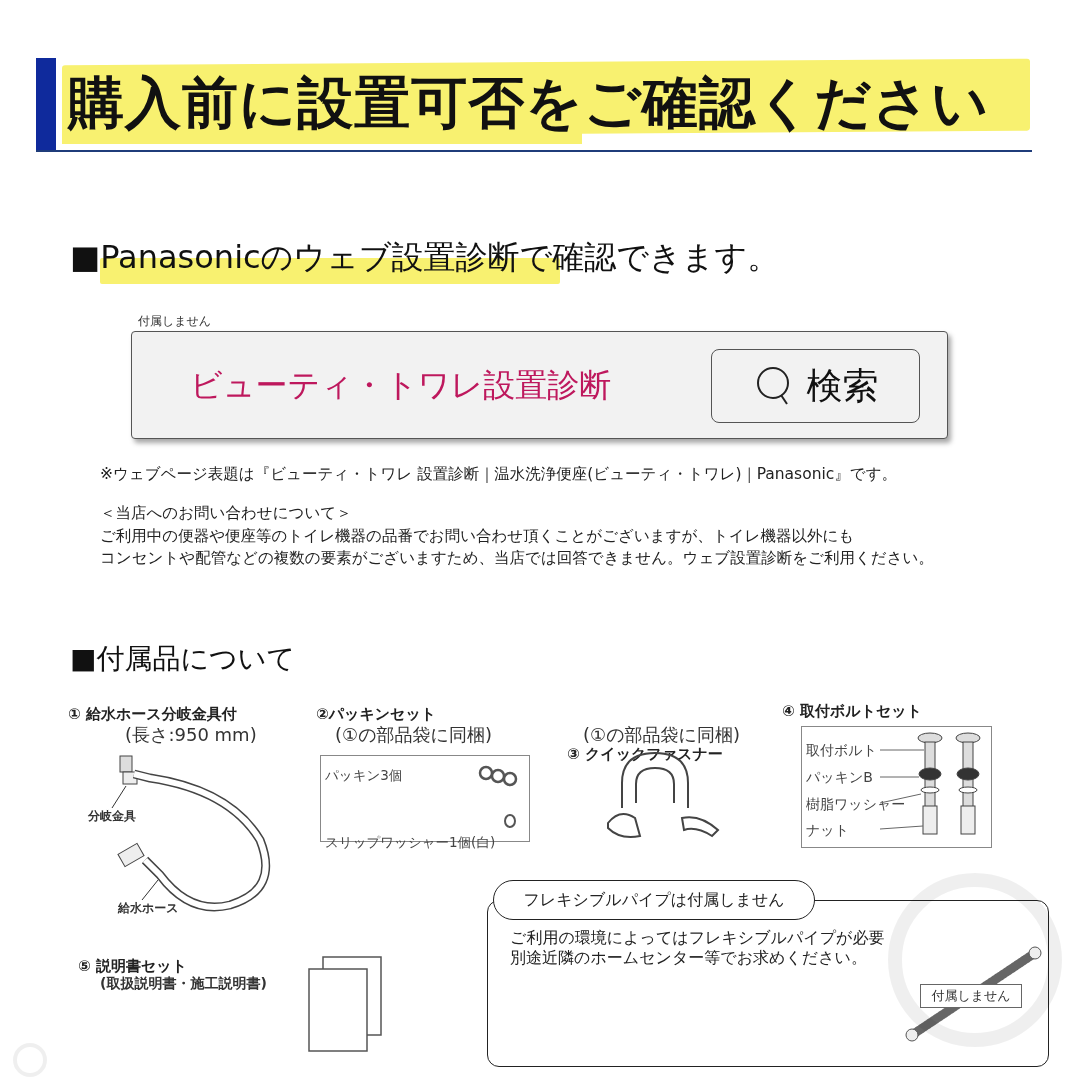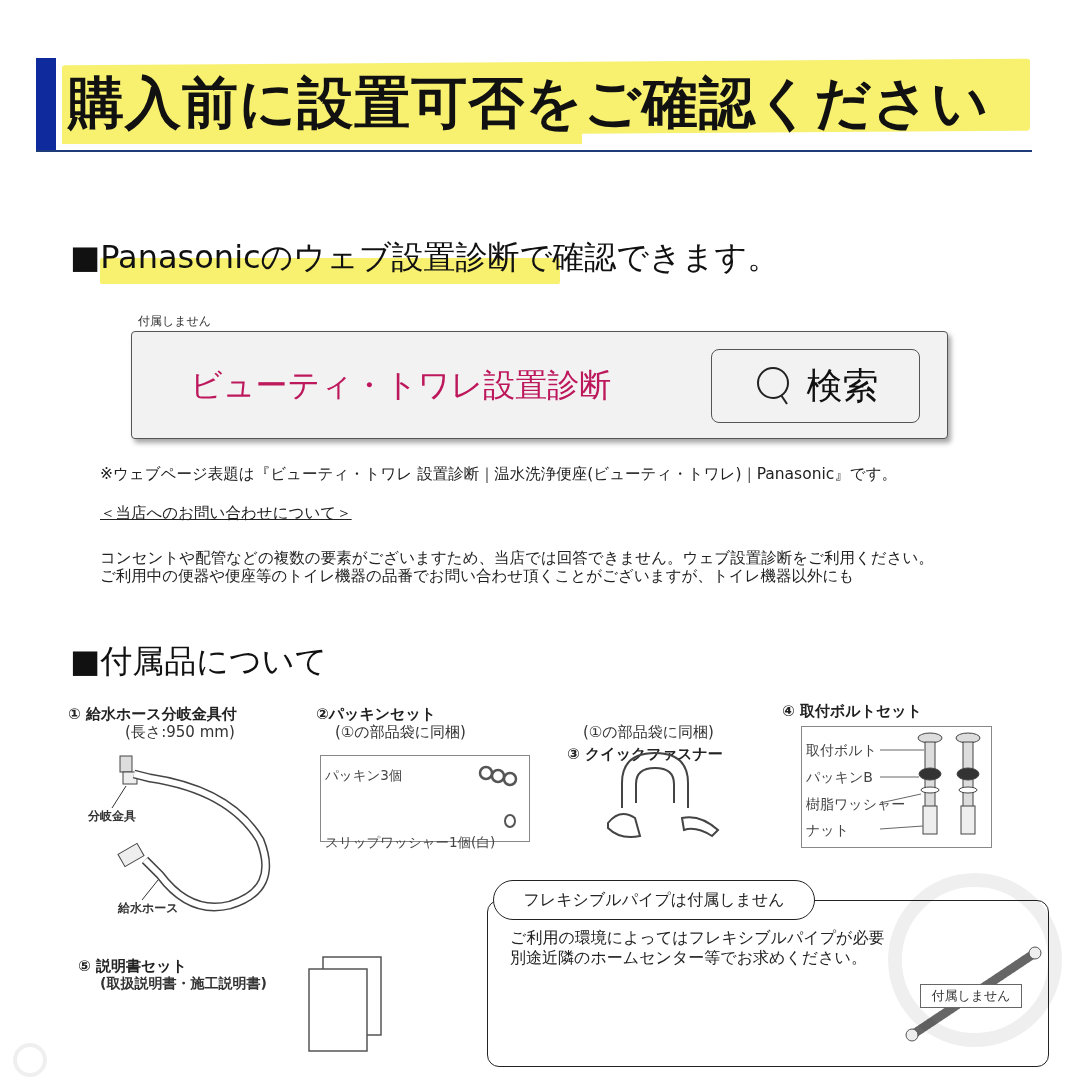--- a/index.html
+++ b/index.html
@@ -16,28 +16,28 @@
   
   .sec1-hl{left:100px;top:258px;width:460px;height:26px;background:#f8f170;border-radius:2px;}
   .sec1-title{left:70px;top:236px;font-size:32px;white-space:nowrap;color:#111;}
   .browser-label{left:138px;top:313px;font-size:12px;color:#333;}
   .search-box{left:131px;top:331px;width:815px;height:106px;background:#f2f2f2;border:1.5px solid #555;border-radius:4px;box-shadow:3px 4px 5px rgba(0,0,0,0.35);}
   .search-text{left:190px;top:364px;font-size:32px;color:#be185d;white-space:nowrap;}
   .search-btn{left:711px;top:349px;width:207px;height:72px;border:1.5px solid #555;border-radius:8px;background:#f2f2f2;display:flex;align-items:center;justify-content:center;gap:10px;cursor:pointer;}
   .search-btn svg{width:44px;height:44px;}
   .search-btn-label{font-size:36px;color:#111;font-family:Liberation Serif, serif;}
   .note{left:100px;top:464px;font-size:15.5px;color:#222;white-space:nowrap;}
-  .contact-h{left:100px;top:503px;font-size:15.5px;color:#222;white-space:nowrap;text-decoration:underline;}
-  .contact-l1{left:100px;top:526px;font-size:15.5px;color:#222;white-space:nowrap;margin-top:40px;}
+  .contact-h{left:100px;top:503px;font-size:15.5px;color:#222;white-space:nowrap;}
+  .contact-l1{left:100px;top:526px;font-size:15.5px;color:#222;white-space:nowrap;}
   .contact-l2{left:100px;top:548px;font-size:15.5px;color:#222;white-space:nowrap;}
 
   
-  .sec2-title{left:70px;top:640px;font-size:32px;color:#111;white-space:nowrap;}
+  .sec2-title{left:70px;top:640px;font-size:28px;color:#111;white-space:nowrap;}
   .item-title{font-size:15px;font-weight:bold;color:#222;white-space:nowrap;}
-  .item-sub{font-size:15px;color:#333;white-space:nowrap;}
+  .item-sub{font-size:18px;color:#333;white-space:nowrap;}
   .small-lbl{font-size:12px;font-weight:bold;color:#333;white-space:nowrap;}
 
   .pk-box{left:320px;top:755px;width:208px;height:85px;border:1.2px solid #888;background:#fff;}
   .pk-row{font-size:13.5px;color:#444;white-space:nowrap;}
 
   .bolt-box{left:801px;top:726px;width:189px;height:120px;border:1.2px solid #888;background:#fff;}
   .bolt-lbl{font-size:14px;color:#444;white-space:nowrap;}
 
   .flex-box{left:487px;top:900px;width:560px;height:165px;border:1.8px solid #222;border-radius:12px;background:#fff;}
   .flex-tab{left:493px;top:880px;width:320px;height:38px;border:1.8px solid #222;border-radius:20px;background:#fff;display:flex;align-items:center;justify-content:center;}

